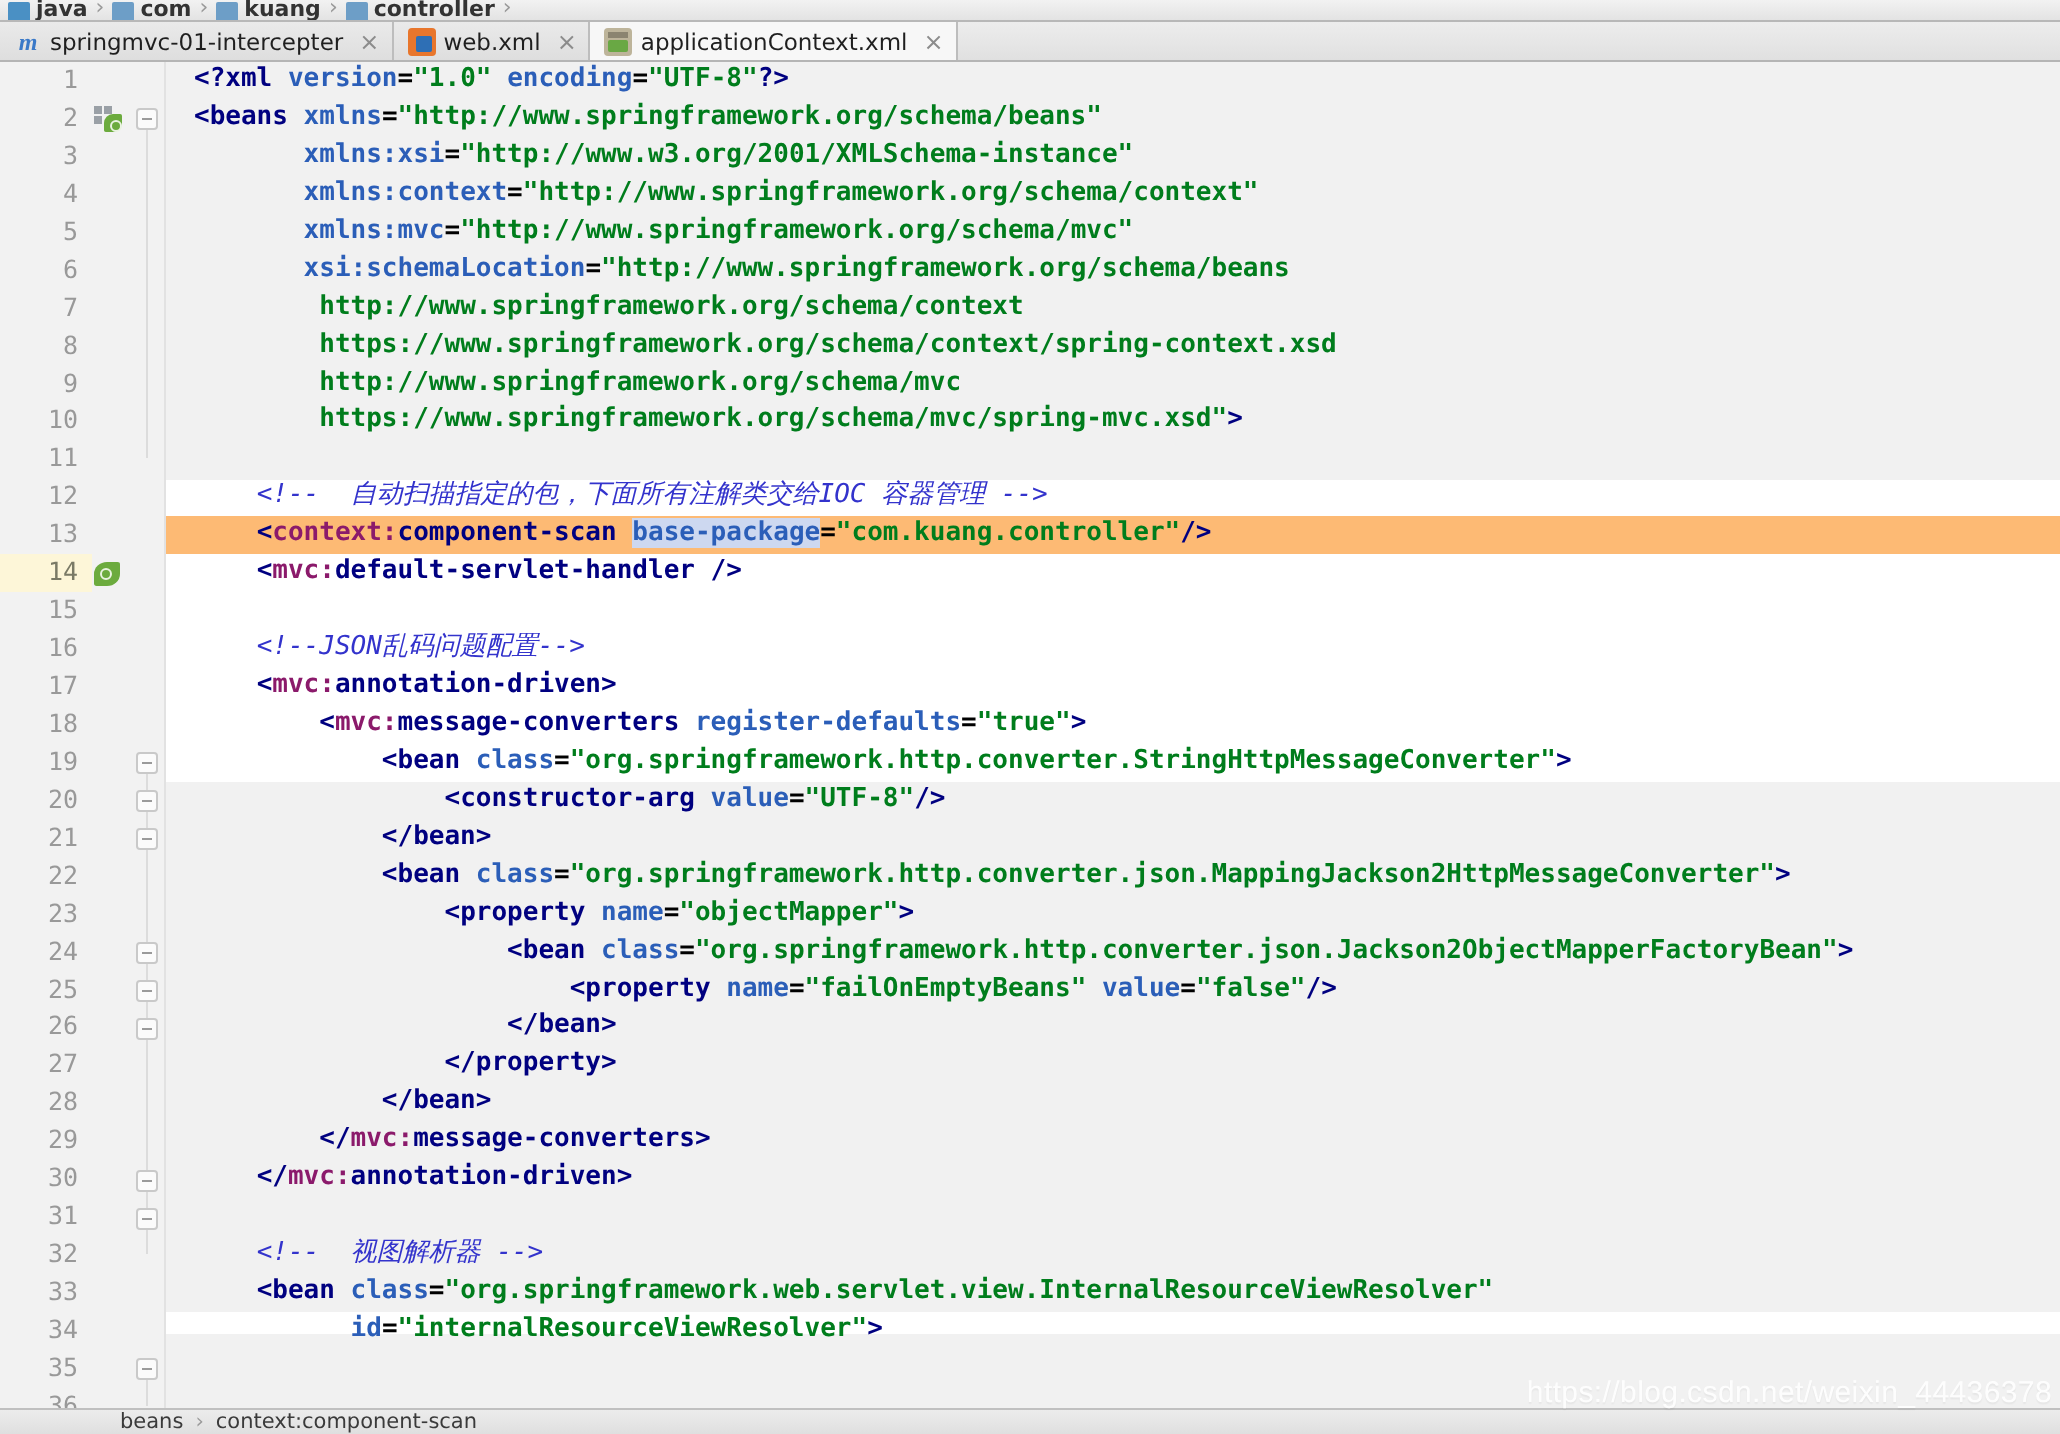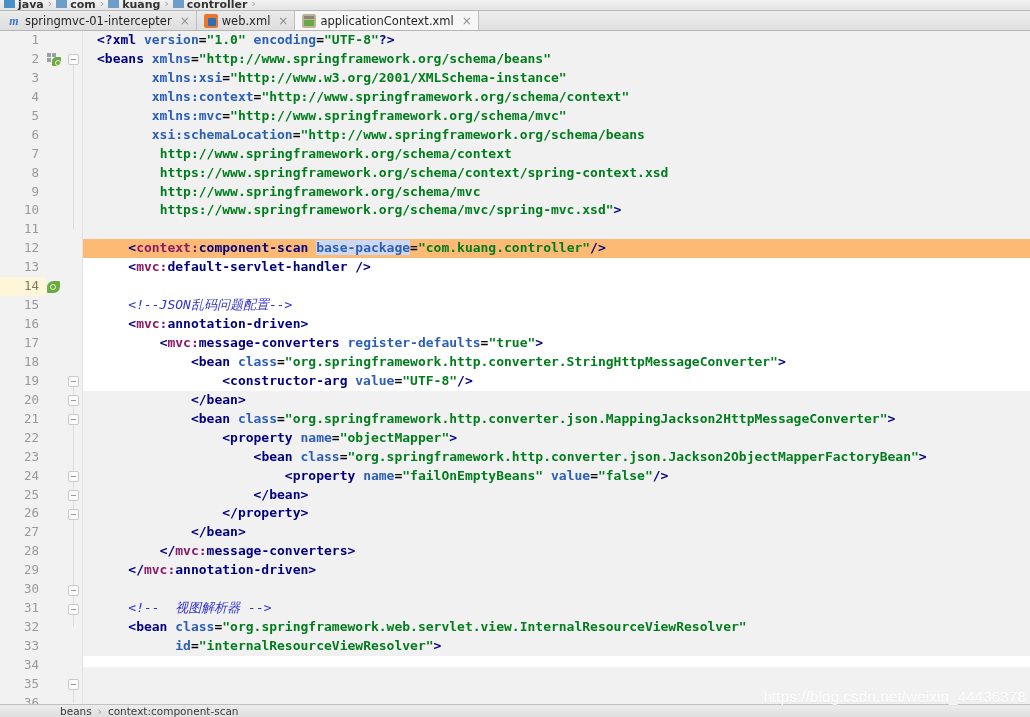--- a/index.html
+++ b/index.html
@@ -20,21 +20,21 @@
     position: absolute; left: 0; top: 0;
     width: 1030px; height: 11px;
     background: linear-gradient(#f2f2f2, #e3e3e3);
     border-bottom: 1px solid #b8b8b8;
     overflow: hidden;
     display: flex; align-items: flex-end;
     font-size: 11px; color: #3c3c3c;
     padding-left: 4px;
     box-sizing: border-box;
   }
-  .tb-item { display: flex; align-items: flex-start; gap: 3px; white-space: nowrap; }
+  .tb-item { display: flex; align-items: flex-end; gap: 3px; white-space: nowrap; }
   .tb-sep { color: #9a9a9a; margin: 0 4px; font-size: 11px; }
   .tb-ico {
     display: inline-block; width: 11px; height: 9px;
     background: #6d9ec7; border-radius: 1px 1px 0 0;
     position: relative;
   }
   .tb-ico.src { background: #4a90c4; }
   .tb-label { font-size: 11px; line-height: 11px; font-weight: 600; color: #333; }
 
   
@@ -335,20 +335,21 @@
           <div class="code-line"><span class="t-punc">&lt;</span><span class="t-tag">beans</span> <span class="t-attr">xmlns</span><span class="t-eq">=</span><span class="t-val">"http://www.springframework.org/schema/beans"</span></div>
           <div class="code-line">       <span class="t-attr">xmlns:xsi</span><span class="t-eq">=</span><span class="t-val">"http://www.w3.org/2001/XMLSchema-instance"</span></div>
           <div class="code-line">       <span class="t-attr">xmlns:context</span><span class="t-eq">=</span><span class="t-val">"http://www.springframework.org/schema/context"</span></div>
           <div class="code-line">       <span class="t-attr">xmlns:mvc</span><span class="t-eq">=</span><span class="t-val">"http://www.springframework.org/schema/mvc"</span></div>
           <div class="code-line">       <span class="t-attr">xsi:schemaLocation</span><span class="t-eq">=</span><span class="t-val">"http://www.springframework.org/schema/beans</span></div>
           <div class="code-line">        <span class="t-val">http://www.springframework.org/schema/context</span></div>
           <div class="code-line">        <span class="t-val">https://www.springframework.org/schema/context/spring-context.xsd</span></div>
           <div class="code-line">        <span class="t-val">http://www.springframework.org/schema/mvc</span></div>
           <div class="code-line">        <span class="t-val">https://www.springframework.org/schema/mvc/spring-mvc.xsd</span><span class="t-val">"</span><span class="t-punc">&gt;</span></div>
           <div class="code-line">&nbsp;</div>
+          <div class="code-line">    <span class="t-cmt">&lt;!--  自动扫描指定的包，下面所有注解类交给IOC 容器管理 --&gt;</span></div>
           <div class="code-line hl">    <span class="t-punc">&lt;</span><span class="t-pref">context:</span><span class="t-tag">component-scan</span> <span class="t-attr t-hl">base-package</span><span class="t-eq">=</span><span class="t-val">"com.kuang.controller"</span><span class="t-punc">/&gt;</span></div>
           <div class="code-line">    <span class="t-punc">&lt;</span><span class="t-pref">mvc:</span><span class="t-tag">default-servlet-handler</span> <span class="t-punc">/&gt;</span></div>
           <div class="code-line">&nbsp;</div>
           <div class="code-line">    <span class="t-cmt">&lt;!--JSON乱码问题配置--&gt;</span></div>
           <div class="code-line">    <span class="t-punc">&lt;</span><span class="t-pref">mvc:</span><span class="t-tag">annotation-driven</span><span class="t-punc">&gt;</span></div>
           <div class="code-line">        <span class="t-punc">&lt;</span><span class="t-pref">mvc:</span><span class="t-tag">message-converters</span> <span class="t-attr">register-defaults</span><span class="t-eq">=</span><span class="t-val">"true"</span><span class="t-punc">&gt;</span></div>
           <div class="code-line">            <span class="t-punc">&lt;</span><span class="t-tag">bean</span> <span class="t-attr">class</span><span class="t-eq">=</span><span class="t-val">"org.springframework.http.converter.StringHttpMessageConverter"</span><span class="t-punc">&gt;</span></div>
           <div class="code-line">                <span class="t-punc">&lt;</span><span class="t-tag">constructor-arg</span> <span class="t-attr">value</span><span class="t-eq">=</span><span class="t-val">"UTF-8"</span><span class="t-punc">/&gt;</span></div>
           <div class="code-line">            <span class="t-punc">&lt;/</span><span class="t-tag">bean</span><span class="t-punc">&gt;</span></div>
           <div class="code-line">            <span class="t-punc">&lt;</span><span class="t-tag">bean</span> <span class="t-attr">class</span><span class="t-eq">=</span><span class="t-val">"org.springframework.http.converter.json.MappingJackson2HttpMessageConverter"</span><span class="t-punc">&gt;</span></div>

